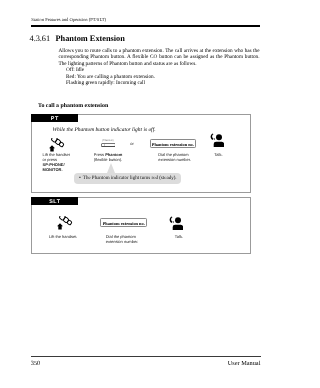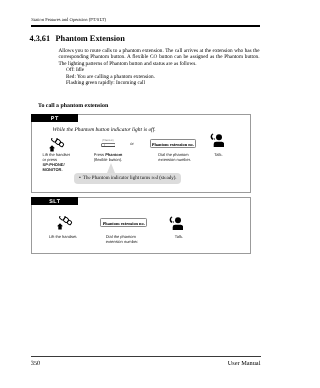--- a/index.html
+++ b/index.html
@@ -1,21 +1,21 @@
 <!DOCTYPE html>
 <html><head>
 <meta charset="utf-8">
 <style>
   html,body{margin:0;padding:0;}
   body{width:300px;height:388px;background:#fff;font-family:"Liberation Serif",serif;color:#000;overflow:hidden;
        -webkit-font-smoothing:antialiased;text-rendering:geometricPrecision;}
   .page{position:relative;width:300px;height:388px;}
   .hdr{position:absolute;left:31.2px;top:17.1px;font-size:4.55px;color:#111;white-space:nowrap;}
   .hdr-rule{position:absolute;left:30.5px;top:25.3px;width:229.5px;height:1.6px;background:#000;}
-  .sec-num{position:absolute;left:29.6px;top:34px;font-size:8.3px;font-weight:bold;letter-spacing:-0.05px;}
+  .sec-num{position:absolute;left:29.6px;top:34px;font-size:8.3px;font-weight:normal;letter-spacing:-0.05px;}
   .sec-title{position:absolute;left:55.5px;top:34px;font-size:8.3px;font-weight:bold;font-family:Liberation Serif, serif;}
   .body-text{position:absolute;left:58.5px;top:47.6px;width:201px;font-size:5.25px;line-height:6.55px;text-align:justify;}
   .body-text .p1{text-align:justify;}
   .ind{margin-left:7.5px;}
   .subhead{position:absolute;left:38px;top:102.6px;font-size:5.9px;font-weight:bold;}
 
   .diagbox{position:absolute;border:1px solid #9b9b9b;background:#fff;box-sizing:border-box;}
   .tab{position:absolute;background:#000;color:#fff;font-family:"Liberation Sans",sans-serif;
        font-weight:bold;text-align:center;font-size:5.4px;letter-spacing:0.55px;line-height:10px;}
   .cond{position:absolute;font-style:italic;font-size:5.45px;}

